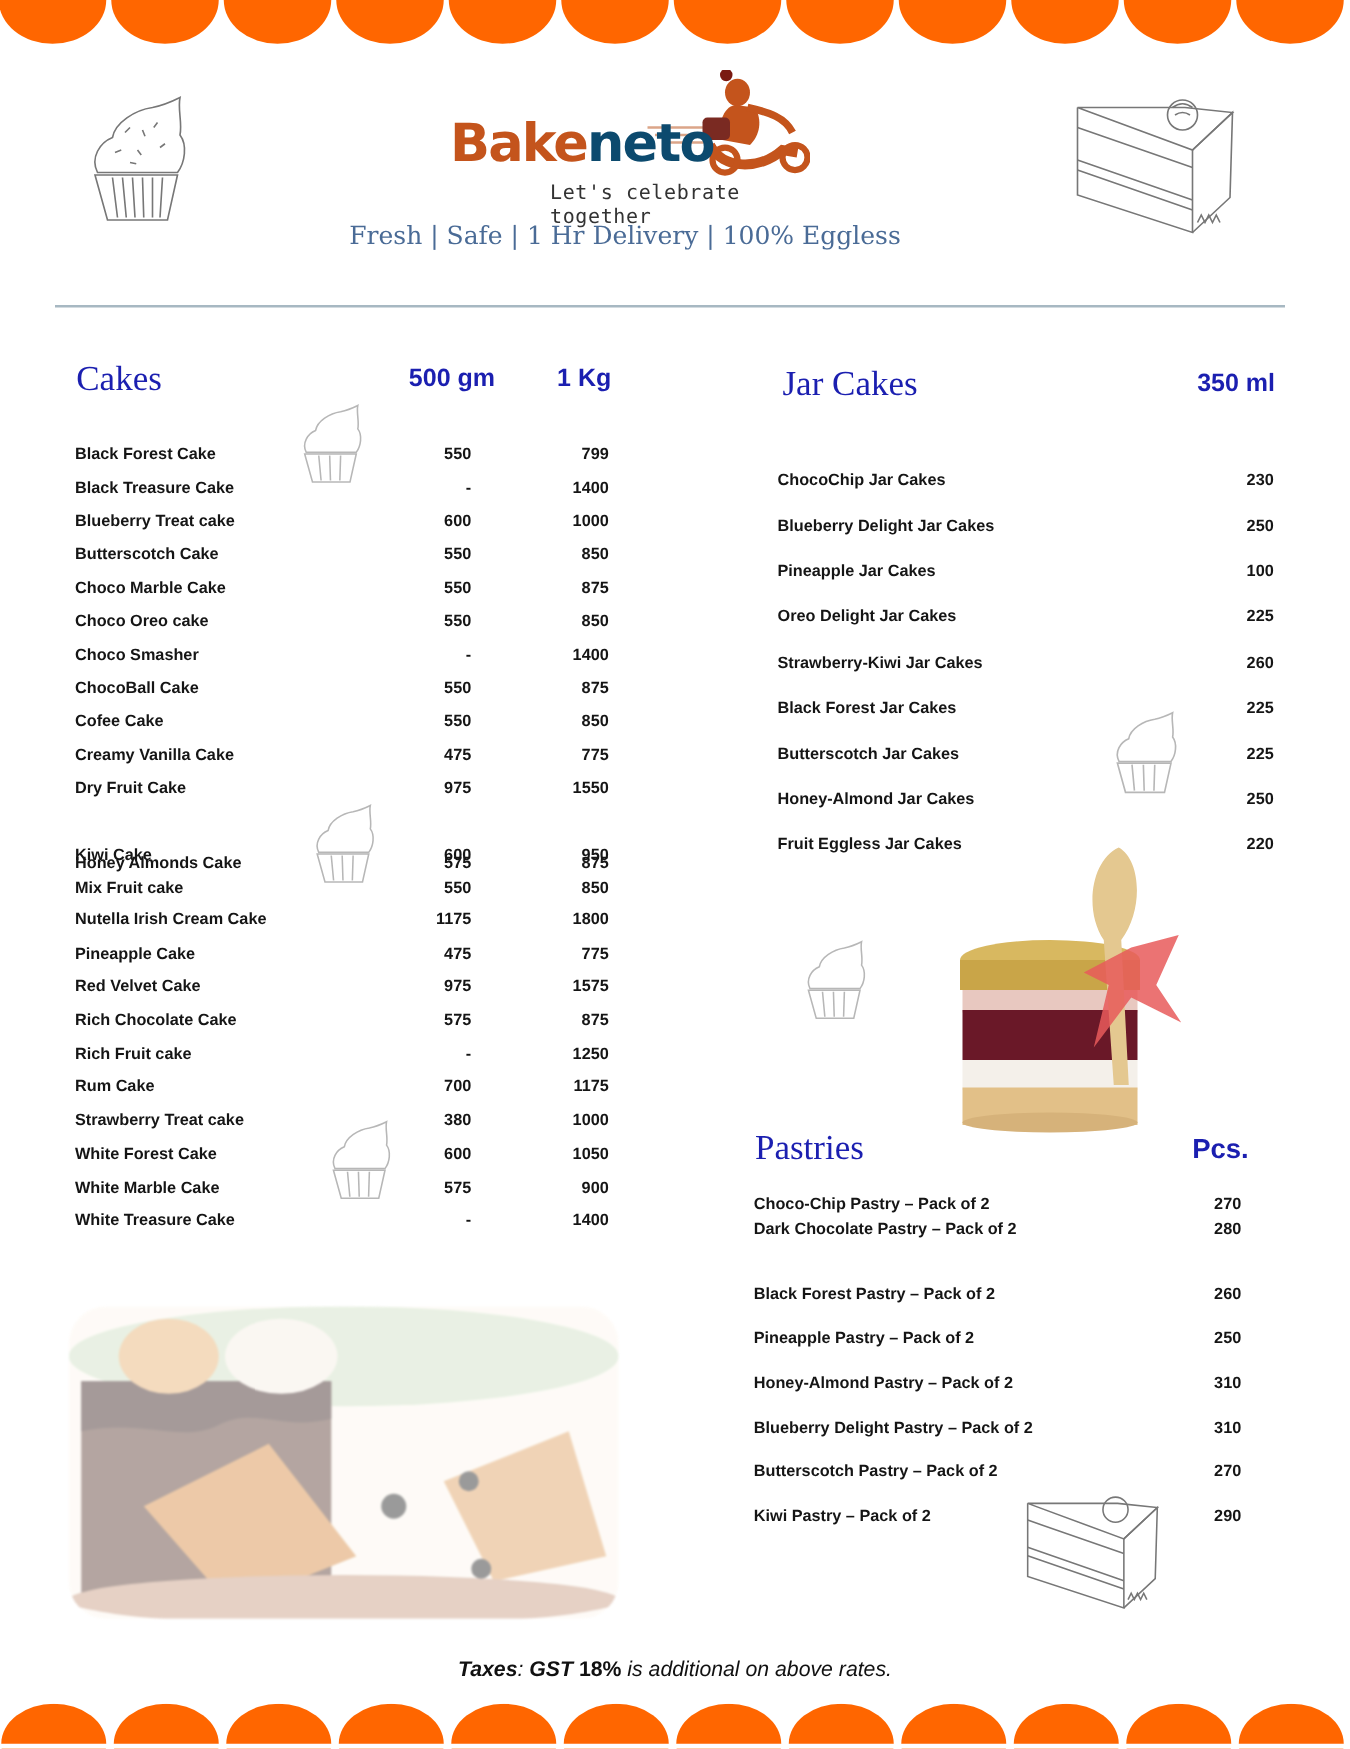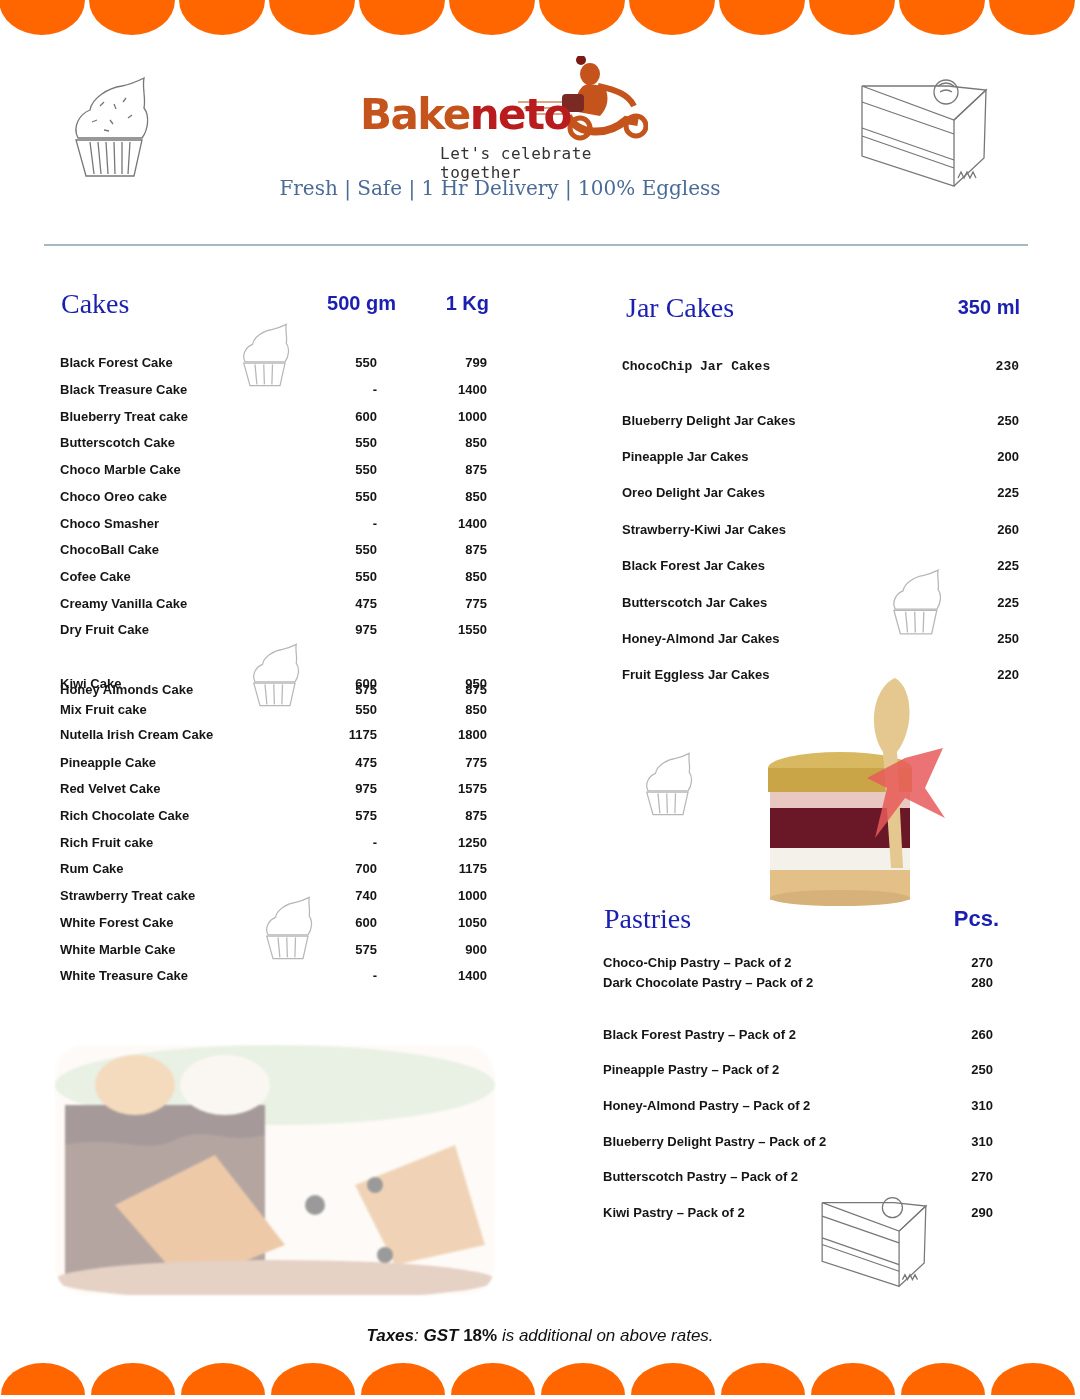--- a/index.html
+++ b/index.html
@@ -8,21 +8,21 @@
 
     .scallop-top { position: absolute; top: 0; left: 0; width: 1080px; height: 38px; }
     .scallop-bottom { position: absolute; bottom: 0; left: 0; width: 1080px; height: 36px; }
 
     .doodle { position: absolute; }
     .doodle svg { width: 100%; height: 100%; display: block; }
 
     .logo { position: absolute; left: 358px; top: 56px; width: 290px; height: 104px; }
     .logo-text { position: absolute; left: 2px; top: 38px; font-family: "DejaVu Sans", sans-serif; font-weight: bold; font-size: 42px; letter-spacing: -1.5px; line-height: 1; }
     .logo-text .b1 { color: #c4541c; }
-    .logo-text .b2 { color: #b91c1c; }
+    .logo-text .b2 { color: #0c4a6e; }
     .logo-tag { position: absolute; left: 58px; top: 88px; font-family: "DejaVu Sans Mono", monospace; font-size: 16px; color: #333; letter-spacing: 0.5px; margin-left: 24px; }
     .logo-rider { position: absolute; left: 150px; top: 0; width: 140px; height: 90px; }
 
     .tagline { position: absolute; left: 0; width: 1000px; top: 176px; text-align: center; font-family: "DejaVu Serif", "Liberation Serif", serif; font-size: 20px; color: #4a6b96; padding-left: 0; }
     .tagline span { display: inline-block; }
 
     .rule { position: absolute; left: 44px; top: 244px; width: 984px; height: 2px; background: #a7b8c2; }
 
     .sec-title { position: absolute; font-family: "Liberation Serif", "DejaVu Serif", serif; font-weight: normal; color: #1b1fb0; font-size: 28px; }
     .col-head { position: absolute; font-family: "Liberation Sans", sans-serif; font-weight: bold; color: #1b1fb0; font-size: 20px; text-align: right; }
@@ -239,21 +239,21 @@
       <span class="p1">-</span>
       <span class="p2">1250</span>
     </div>
   <div class="row" style="top:858px;">
       <span class="name">Rum Cake</span>
       <span class="p1">700</span>
       <span class="p2">1175</span>
     </div>
   <div class="row" style="top:885px;">
       <span class="name">Strawberry Treat cake</span>
-      <span class="p1">740</span>
+      <span class="p1">380</span>
       <span class="p2">1000</span>
     </div>
   <div class="row" style="top:912px;">
       <span class="name">White Forest Cake</span>
       <span class="p1">600</span>
       <span class="p2">1050</span>
     </div>
   <div class="row" style="top:939px;">
       <span class="name">White Marble Cake</span>
       <span class="p1">575</span>
@@ -295,31 +295,31 @@
       </svg>
   </div>
   <div class="doodle" style="left:643px;top:752px;width:50px;height:64px;opacity:0.7;">
     <svg viewBox="0 0 80 102" fill="none" stroke="#999" stroke-width="2">
         <path d="M8 62 C2 50 10 38 20 34 C22 22 38 12 52 10 C62 8 70 4 74 2 C72 12 76 22 74 32 C80 40 78 54 72 62 Z"></path>
         <path d="M6 64 L72 64 L64 100 L16 100 Z"></path>
         <path d="M24 66 L27 98 M38 66 L39 98 M52 66 L51 98"></path>
       </svg>
   </div>
 
-  <div class="row" style="top:356px;font-family:Liberation Mono, monospace;">
+  <div class="row" style="top:373px;">
       <span class="name">ChocoChip Jar Cakes</span>
       <span class="p1">230</span>
     </div>
   <div class="row" style="top:410px;">
       <span class="name">Blueberry Delight Jar Cakes</span>
       <span class="p1">250</span>
     </div>
   <div class="row" style="top:446px;">
       <span class="name">Pineapple Jar Cakes</span>
-      <span class="p1">200</span>
+      <span class="p1">100</span>
     </div>
   <div class="row" style="top:482px;">
       <span class="name">Oreo Delight Jar Cakes</span>
       <span class="p1">225</span>
     </div>
   <div class="row" style="top:519px;">
       <span class="name">Strawberry-Kiwi Jar Cakes</span>
       <span class="p1">260</span>
     </div>
   <div class="row" style="top:555px;">

